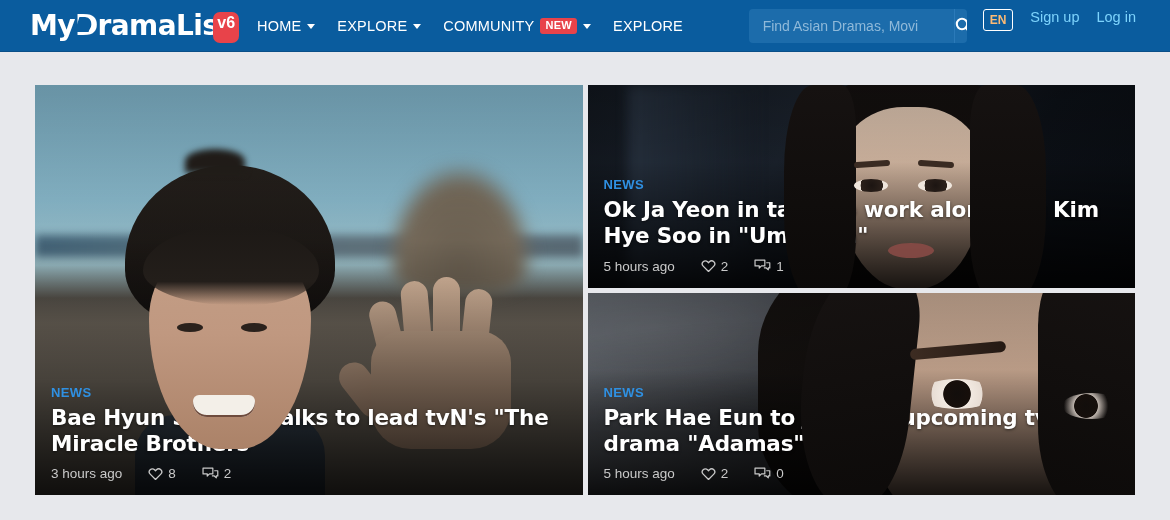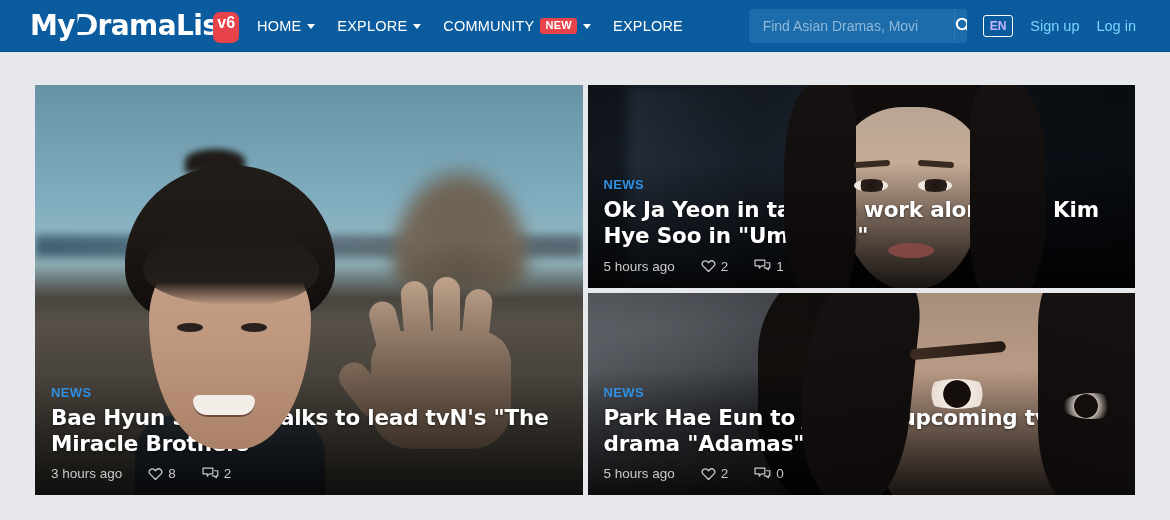--- a/index.html
+++ b/index.html
@@ -105,21 +105,21 @@
     font-weight: bold;
     padding: 2px 5px 3px;
     border-radius: 3px;
     letter-spacing: 0.3px;
     line-height: 1;
   }
 
   .header-right {
     margin-left: auto;
     display: flex;
-    align-items: center;
+    align-items: flex-start;
     gap: 0;
   }
 
   .search-box {
     display: flex;
     align-items: center;
     background: #1c6cab;
     border-radius: 4px;
     height: 34px;
     width: 218px;
@@ -146,21 +146,21 @@
     display: flex;
     align-items: center;
     justify-content: center;
   }
   .search-btn svg { display: block; }
 
   .lang-btn {
     margin-left: 16px;
     border: 1px solid #ffffff;
     border-radius: 3px;
-    color: #c4b5fd;
+    color: #fdba74;
     font-size: 12px;
     font-weight: bold;
     padding: 4px 6px;
     line-height: 1;
     cursor: pointer;
     background: transparent;
     font-family: "Liberation Sans", sans-serif;
   }
   .auth-link {
     margin-left: 17px;

